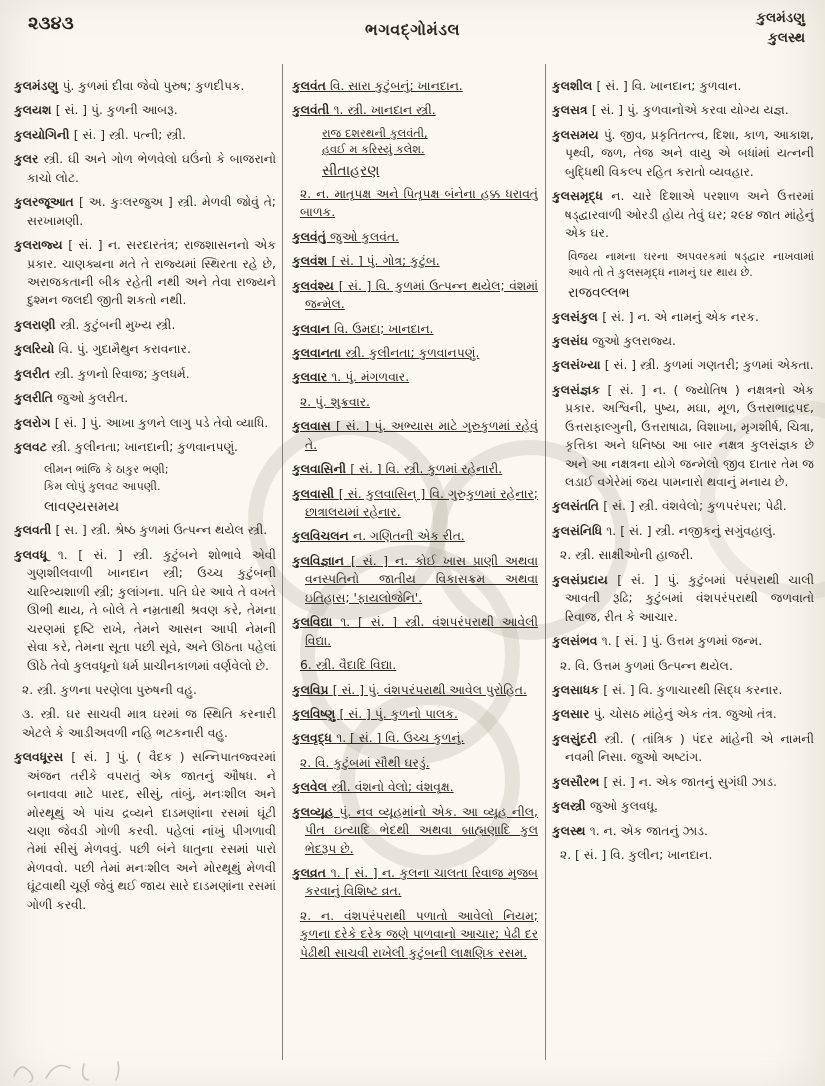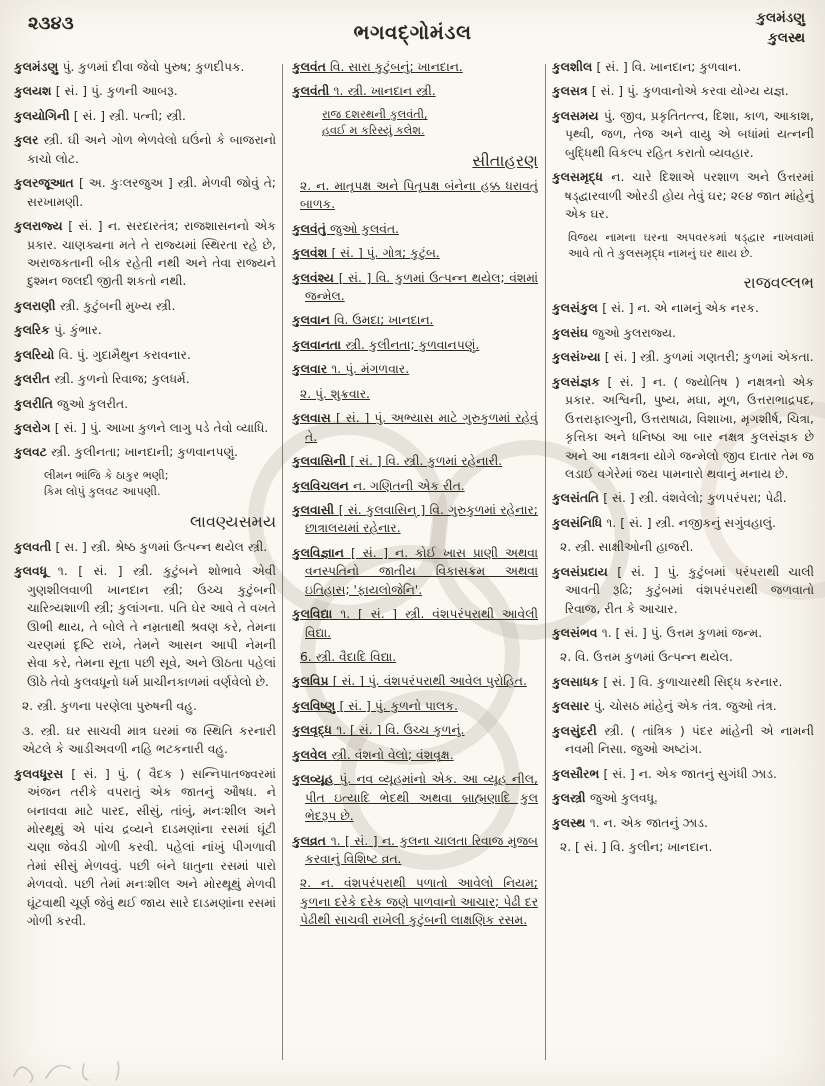--- a/index.html
+++ b/index.html
@@ -7,37 +7,37 @@
   .page{
     position:relative;width:825px;height:1086px;
     background:#f9f6ee;
     background-image:linear-gradient(90deg, #f6f3ea 0%, #faf8f1 8%, #faf8f1 92%, #f4f1e7 100%);
     font-family:"DejaVu Sans","Liberation Sans",sans-serif;
     color:#2e2822;
     box-shadow:inset 0 0 40px rgba(120,110,90,.12);
   }
   
   .hdr-page-num{position:absolute;left:28px;top:12px;font-size:18px;font-weight:bold;}
-  .hdr-title{position:absolute;left:0;right:0;top:20px;text-align:center;font-size:20px;font-weight:bold;letter-spacing:.5px;}
+  .hdr-title{position:absolute;left:0;right:0;top:20px;text-align:center;font-size:16px;font-weight:bold;letter-spacing:.5px;}
   .hdr-guides{position:absolute;right:20px;top:8px;text-align:right;font-size:13.5px;font-weight:bold;line-height:1.45;}
   
-  .col{position:absolute;top:58px;height:1004px;overflow:hidden;}
+  .col{position:absolute;top:77px;height:1004px;overflow:hidden;}
   .col-1{left:14px;width:262px;}
   .col-2{left:292px;width:246px;text-decoration:underline;}
   .col-3{left:552px;width:262px;}
   .rule{position:absolute;top:64px;height:996px;width:1px;background:#5d574e;opacity:.75;}
   .rule-1{left:282px;}
   .rule-2{left:545px;}
   
   .entry{margin:0 0 6px 0;padding-left:13px;text-indent:-13px;font-size:12.3px;line-height:1.5;text-align:justify;}
   .entry .hw{font-weight:bold;}
   .entry.sub{margin-left:8px;padding-left:0;text-indent:0;}
   .verse{margin:1px 0 5px 30px;font-size:11.3px;line-height:1.45;}
   .verse .line{display:block;}
-  .verse .cite, .note .cite{display:block;text-align:right;font-size:16px;margin-top:9px;}
+  .verse .cite, .note .cite{display:block;text-align:left;font-size:14px;margin-top:1px;}
   .note{margin:1px 0 5px 16px;font-size:11.3px;line-height:1.45;text-align:justify;}
   
   .ring{position:absolute;border-radius:50%;border:15px solid rgba(186,179,165,.30);pointer-events:none;}
   .ring.r1{left:248px;top:420px;width:170px;height:170px;}
   .ring.r2{left:300px;top:545px;width:190px;height:190px;}
   .ring.r3{left:430px;top:440px;width:170px;height:170px;}
   .ring.r4{left:340px;top:690px;width:150px;height:150px;}
   .ring.r5{left:700px;top:400px;width:170px;height:170px;border-color:rgba(186,179,165,.22);}
   
   .pencil{position:absolute;left:6px;top:1056px;width:190px;height:28px;opacity:.55;}
@@ -64,21 +64,20 @@
   <div class="rule rule-2"></div>
 
   <div class="col col-1">
       <p class="entry"><b class="hw">કુલમંડણુ </b>પું. કુળમાં દીવા જેવો પુરુષ; કુળદીપક.</p>
       <p class="entry"><b class="hw">કુલયશ </b>[ સં. ] પું. કુળની આબરૂ.</p>
       <p class="entry"><b class="hw">કુલયોગિની </b>[ સં. ] સ્ત્રી. પત્ની; સ્ત્રી.</p>
       <p class="entry"><b class="hw">કુલર </b>સ્ત્રી. ઘી અને ગોળ ભેળવેલો ઘઉંનો કે બાજરાનો કાચો લોટ.</p>
       <p class="entry"><b class="hw">કુલરજૂઆત </b>[ અ. કુઃલરજુઅ ] સ્ત્રી. મેળવી જોવું તે; સરખામણી.</p>
       <p class="entry"><b class="hw">કુલરાજ્ય </b>[ સં. ] ન. સરદારતંત્ર; રાજશાસનનો એક પ્રકાર. ચાણક્યના મતે તે રાજ્યમાં સ્થિરતા રહે છે, અરાજકતાની બીક રહેતી નથી અને તેવા રાજ્યને દુશ્મન જલદી જીતી શકતો નથી.</p>
       <p class="entry"><b class="hw">કુલરાણી </b>સ્ત્રી. કુટુંબની મુખ્ય સ્ત્રી.</p>
-      <p class="entry"><b class="hw">કુલરિક </b>પું. કુંભાર.</p>
       <p class="entry"><b class="hw">કુલરિયો </b>વિ. પું. ગુદામૈથુન કરાવનાર.</p>
       <p class="entry"><b class="hw">કુલરીત </b>સ્ત્રી. કુળનો રિવાજ; કુલધર્મ.</p>
       <p class="entry"><b class="hw">કુલરીતિ </b>જુઓ કુલરીત.</p>
       <p class="entry"><b class="hw">કુલરોગ </b>[ સં. ] પું. આખા કુળને લાગુ પડે તેવો વ્યાધિ.</p>
       <p class="entry"><b class="hw">કુલવટ </b>સ્ત્રી. કુલીનતા; ખાનદાની; કુળવાનપણું.</p>
       <div class="verse">
         <span class="line">લીમન ભાંજિ કે ઠાકુર ભણી;</span>
         <span class="line">કિમ લોપું કુલવટ આપણી.</span>
         <span class="cite">લાવણ્યસમય</span>
       </div>
@@ -99,28 +98,29 @@
       <p class="entry sub">૨. ન. માતૃપક્ષ અને પિતૃપક્ષ બંનેના હક્ક ધરાવતું બાળક.</p>
       <p class="entry"><b class="hw">કુલવંતું </b>જુઓ કુલવંત.</p>
       <p class="entry"><b class="hw">કુલવંશ </b>[ સં. ] પું. ગોત્ર; કુટુંબ.</p>
       <p class="entry"><b class="hw">કુલવંશ્ય </b>[ સં. ] વિ. કુળમાં ઉત્પન્ન થયેલ; વંશમાં જન્મેલ.</p>
       <p class="entry"><b class="hw">કુલવાન </b>વિ. ઉમદા; ખાનદાન.</p>
       <p class="entry"><b class="hw">કુલવાનતા </b>સ્ત્રી. કુલીનતા; કુળવાનપણું.</p>
       <p class="entry"><b class="hw">કુલવાર </b>૧. પું. મંગળવાર.</p>
       <p class="entry sub">૨. પું. શુક્રવાર.</p>
       <p class="entry"><b class="hw">કુલવાસ </b>[ સં. ] પું. અભ્યાસ માટે ગુરુકુળમાં રહેવું તે.</p>
       <p class="entry"><b class="hw">કુલવાસિની </b>[ સં. ] વિ. સ્ત્રી. કુળમાં રહેનારી.</p>
+      <p class="entry"><b class="hw">કુલવાસી </b>[ સં. કુલવાસિન્ ] વિ. ગુરુકુળમાં રહેનાર; છાત્રાલયમાં રહેનાર.</p>
       <p class="entry"><b class="hw">કુલવિચલન </b>ન. ગણિતની એક રીત.</p>
-      <p class="entry"><b class="hw">કુલવાસી </b>[ સં. કુલવાસિન્ ] વિ. ગુરુકુળમાં રહેનાર; છાત્રાલયમાં રહેનાર.</p>
       <p class="entry"><b class="hw">કુલવિજ્ઞાન </b>[ સં. ] ન. કોઈ ખાસ પ્રાણી અથવા વનસ્પતિનો જાતીય વિકાસક્રમ અથવા ઇતિહાસ; 'ફાયલોજેનિ'.</p>
       <p class="entry"><b class="hw">કુલવિદ્યા </b>૧. [ સં. ] સ્ત્રી. વંશપરંપરાથી આવેલી વિદ્યા.</p>
       <p class="entry sub">6. સ્ત્રી. વૈદાદિ વિદ્યા.</p>
       <p class="entry"><b class="hw">કુલવિપ્ર </b>[ સં. ] પું. વંશપરંપરાથી આવેલ પુરોહિત.</p>
       <p class="entry"><b class="hw">કુલવિષ્ણુ </b>[ સં. ] પું. કુળનો પાલક.</p>
       <p class="entry"><b class="hw">કુલવૃદ્ધ </b>૧. [ સં. ] વિ. ઉચ્ચ કુળનું.</p>
+      <p class="entry sub">૨. વિ. કુટુંબમાં સૌથી ઘરડું.</p>
       <p class="entry"><b class="hw">કુલવેલ </b>સ્ત્રી. વંશનો વેલો; વંશવૃક્ષ.</p>
       <p class="entry"><b class="hw">કુલવ્યૂહ </b>પું. નવ વ્યૂહમાંનો એક. આ વ્યૂહ નીલ, પીત ઇત્યાદિ ભેદથી અથવા બ્રાહ્મણાદિ કુલ ભેદરૂપ છે.</p>
       <p class="entry"><b class="hw">કુલવ્રત </b>૧. [ સં. ] ન. કુલના ચાલતા રિવાજ મુજબ કરવાનું વિશિષ્ટ વ્રત.</p>
       <p class="entry sub">૨. ન. વંશપરંપરાથી પળાતો આવેલો નિયમ; કુળના દરેકે દરેક જણે પાળવાનો આચાર; પેઢી દર પેઢીથી સાચવી રાખેલી કુટુંબની લાક્ષણિક રસમ.</p>
     </div>
   <div class="col col-3">
       <p class="entry"><b class="hw">કુલશીલ </b>[ સં. ] વિ. ખાનદાન; કુળવાન.</p>
       <p class="entry"><b class="hw">કુલસત્ર </b>[ સં. ] પું. કુળવાનોએ કરવા યોગ્ય યજ્ઞ.</p>
       <p class="entry"><b class="hw">કુલસમય </b>પું. જીવ, પ્રકૃતિતત્ત્વ, દિશા, કાળ, આકાશ, પૃથ્વી, જળ, તેજ અને વાયુ એ બધાંમાં યત્નની બુદ્ધિથી વિકલ્પ રહિત કરાતો વ્યવહાર.</p>
       <p class="entry"><b class="hw">કુલસમૃદ્ધ </b>ન. ચારે દિશાએ પરશાળ અને ઉત્તરમાં ષડ્દ્વારવાળી ઓરડી હોય તેવું ઘર; ૨૯૪ જાત માંહેનું એક ઘર.</p>

